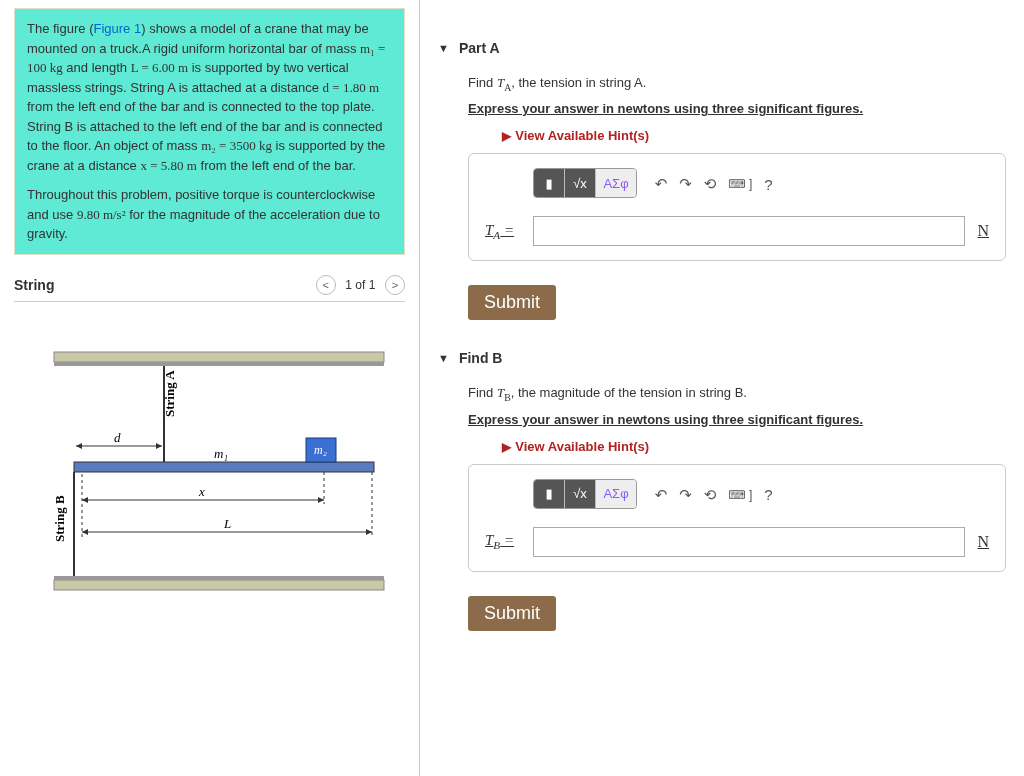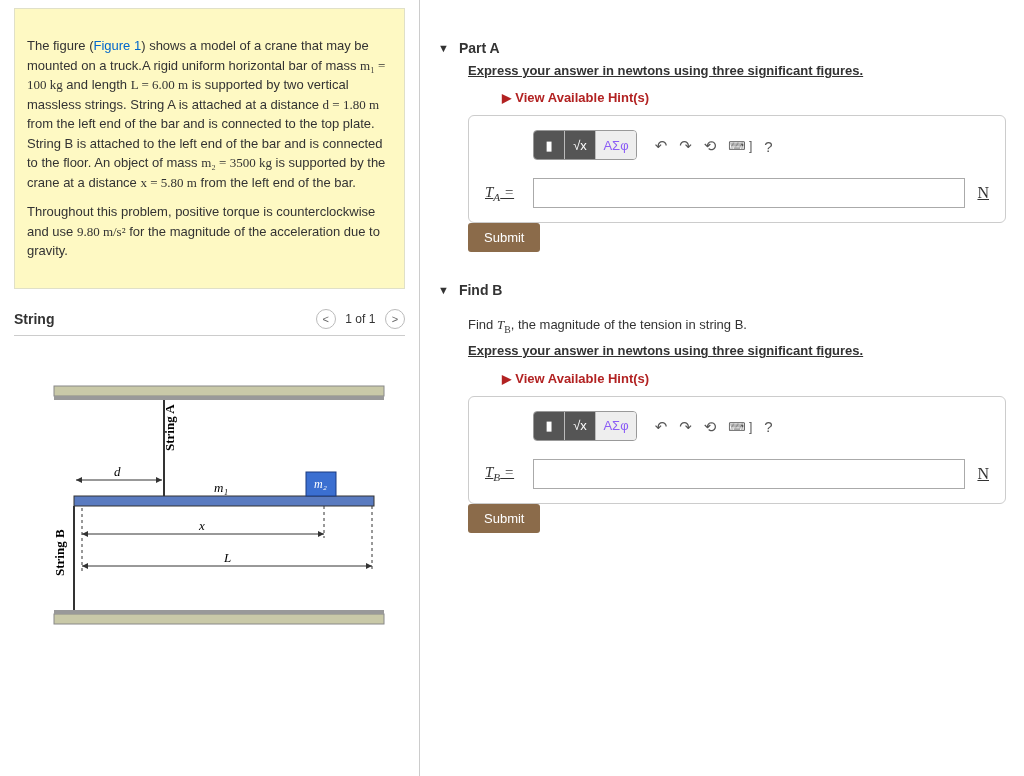--- a/index.html
+++ b/index.html
@@ -20,23 +20,23 @@
     padding: 8px 14px 0 14px;
     box-sizing: border-box;
   }
   .right-col {
     flex: 1;
     padding: 10px 18px 0 18px;
     box-sizing: border-box;
     overflow: hidden;
   }
   .problem-box {
-    background: #fef9c3;
+    background: #5eead4;
     border: 1px solid #e0e0c8;
-    padding: 27px 12px;
+    padding: 10px 12px;
     margin-bottom: 20px;
     line-height: 1.5;
   }
   .blue-link {
     color: #0066cc;
   }
   .figure-header {
     display: flex;
     justify-content: space-between;
     align-items: center;
@@ -169,23 +169,23 @@
   }
   .unit {
     margin-left: 12px;
     font-size: 16px;
   }
   .submit-btn {
     background: #8b6b4a;
     color: #fff;
     border: none;
     padding: 7px 16px;
-    font-size: 13px;
+    font-size: 18px;
     border-radius: 3px;
-    margin-top: 0;
+    margin-top: 24px;
     cursor: pointer;
     margin-left: 30px;
   }
   .serif-math { font-family: 'Times New Roman', serif; }
   sub { font-size: 0.75em; }
 </style>
 </head>
 <body>
 
 <div class="container">
@@ -252,20 +252,23 @@
   </div>
 
   <div class="right-col">
 
     <div class="part">
       <div class="part-title-row">
         <span class="caret">▼</span>
         <span class="part-title">Part A</span>
       </div>
       <div class="part-body">
+        <div class="instr">
+          <span>Find </span><span class="serif-math"><i><span>T</span></i><sub>A</sub></span><span>, the tension in string A.</span>
+        </div>
         <div class="instr instr-bold">Express your answer in newtons using three significant figures.</div>
         <span class="hint-link"><span class="caret-right">▶</span><span>View Available Hint(s)</span></span>
 
         <div class="answer-box">
           <div>
             <span class="toolbar">
               <span class="tool-btn dark">▮</span>
               <span class="tool-btn dark">√x</span>
               <span class="tool-btn" style="width:40px;">ΑΣφ</span>
             </span>

